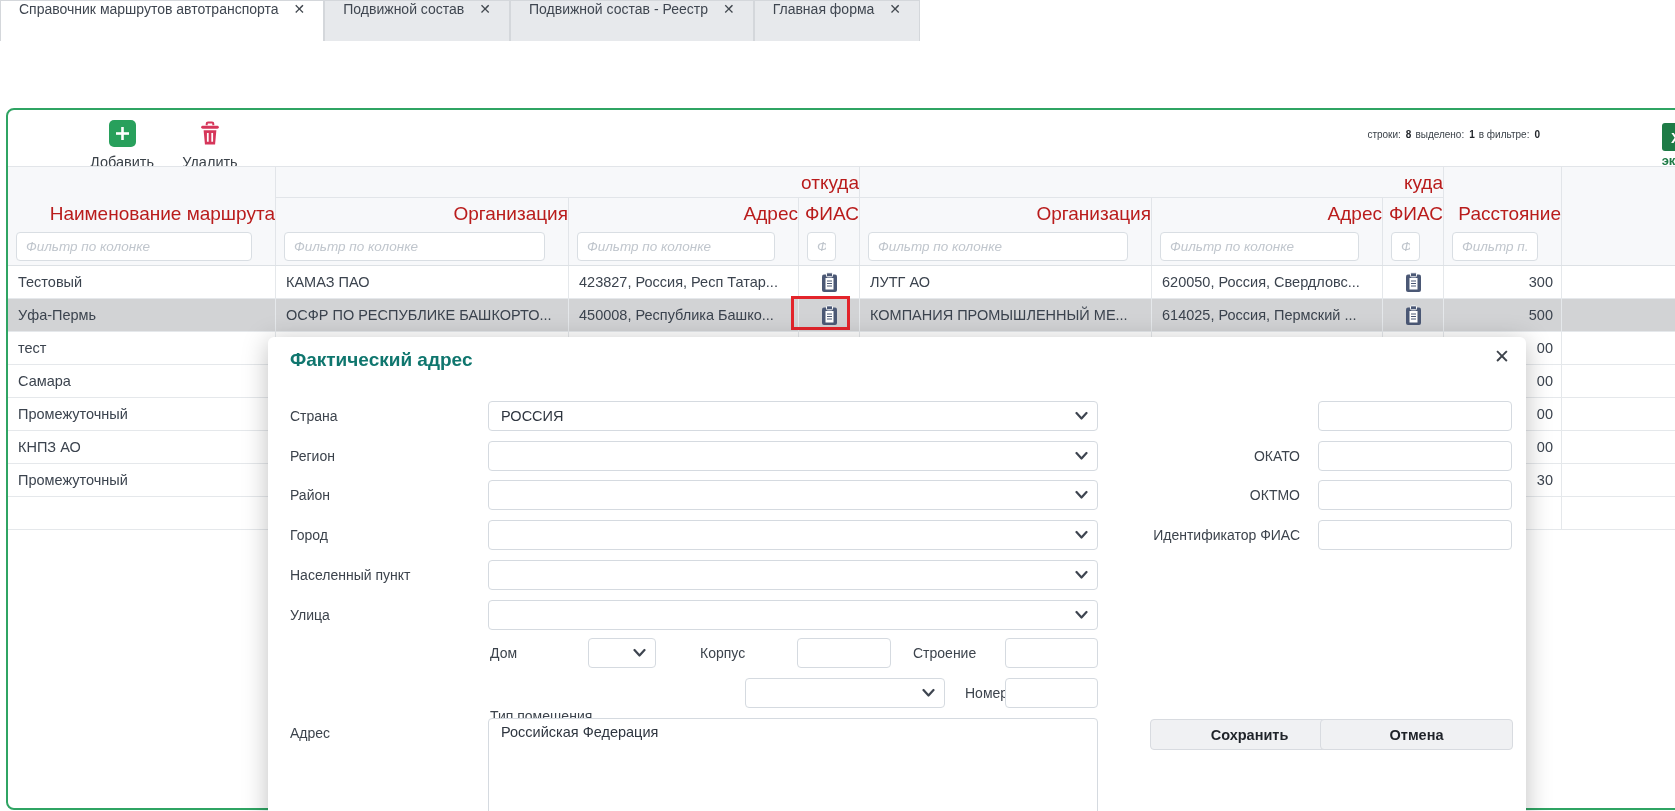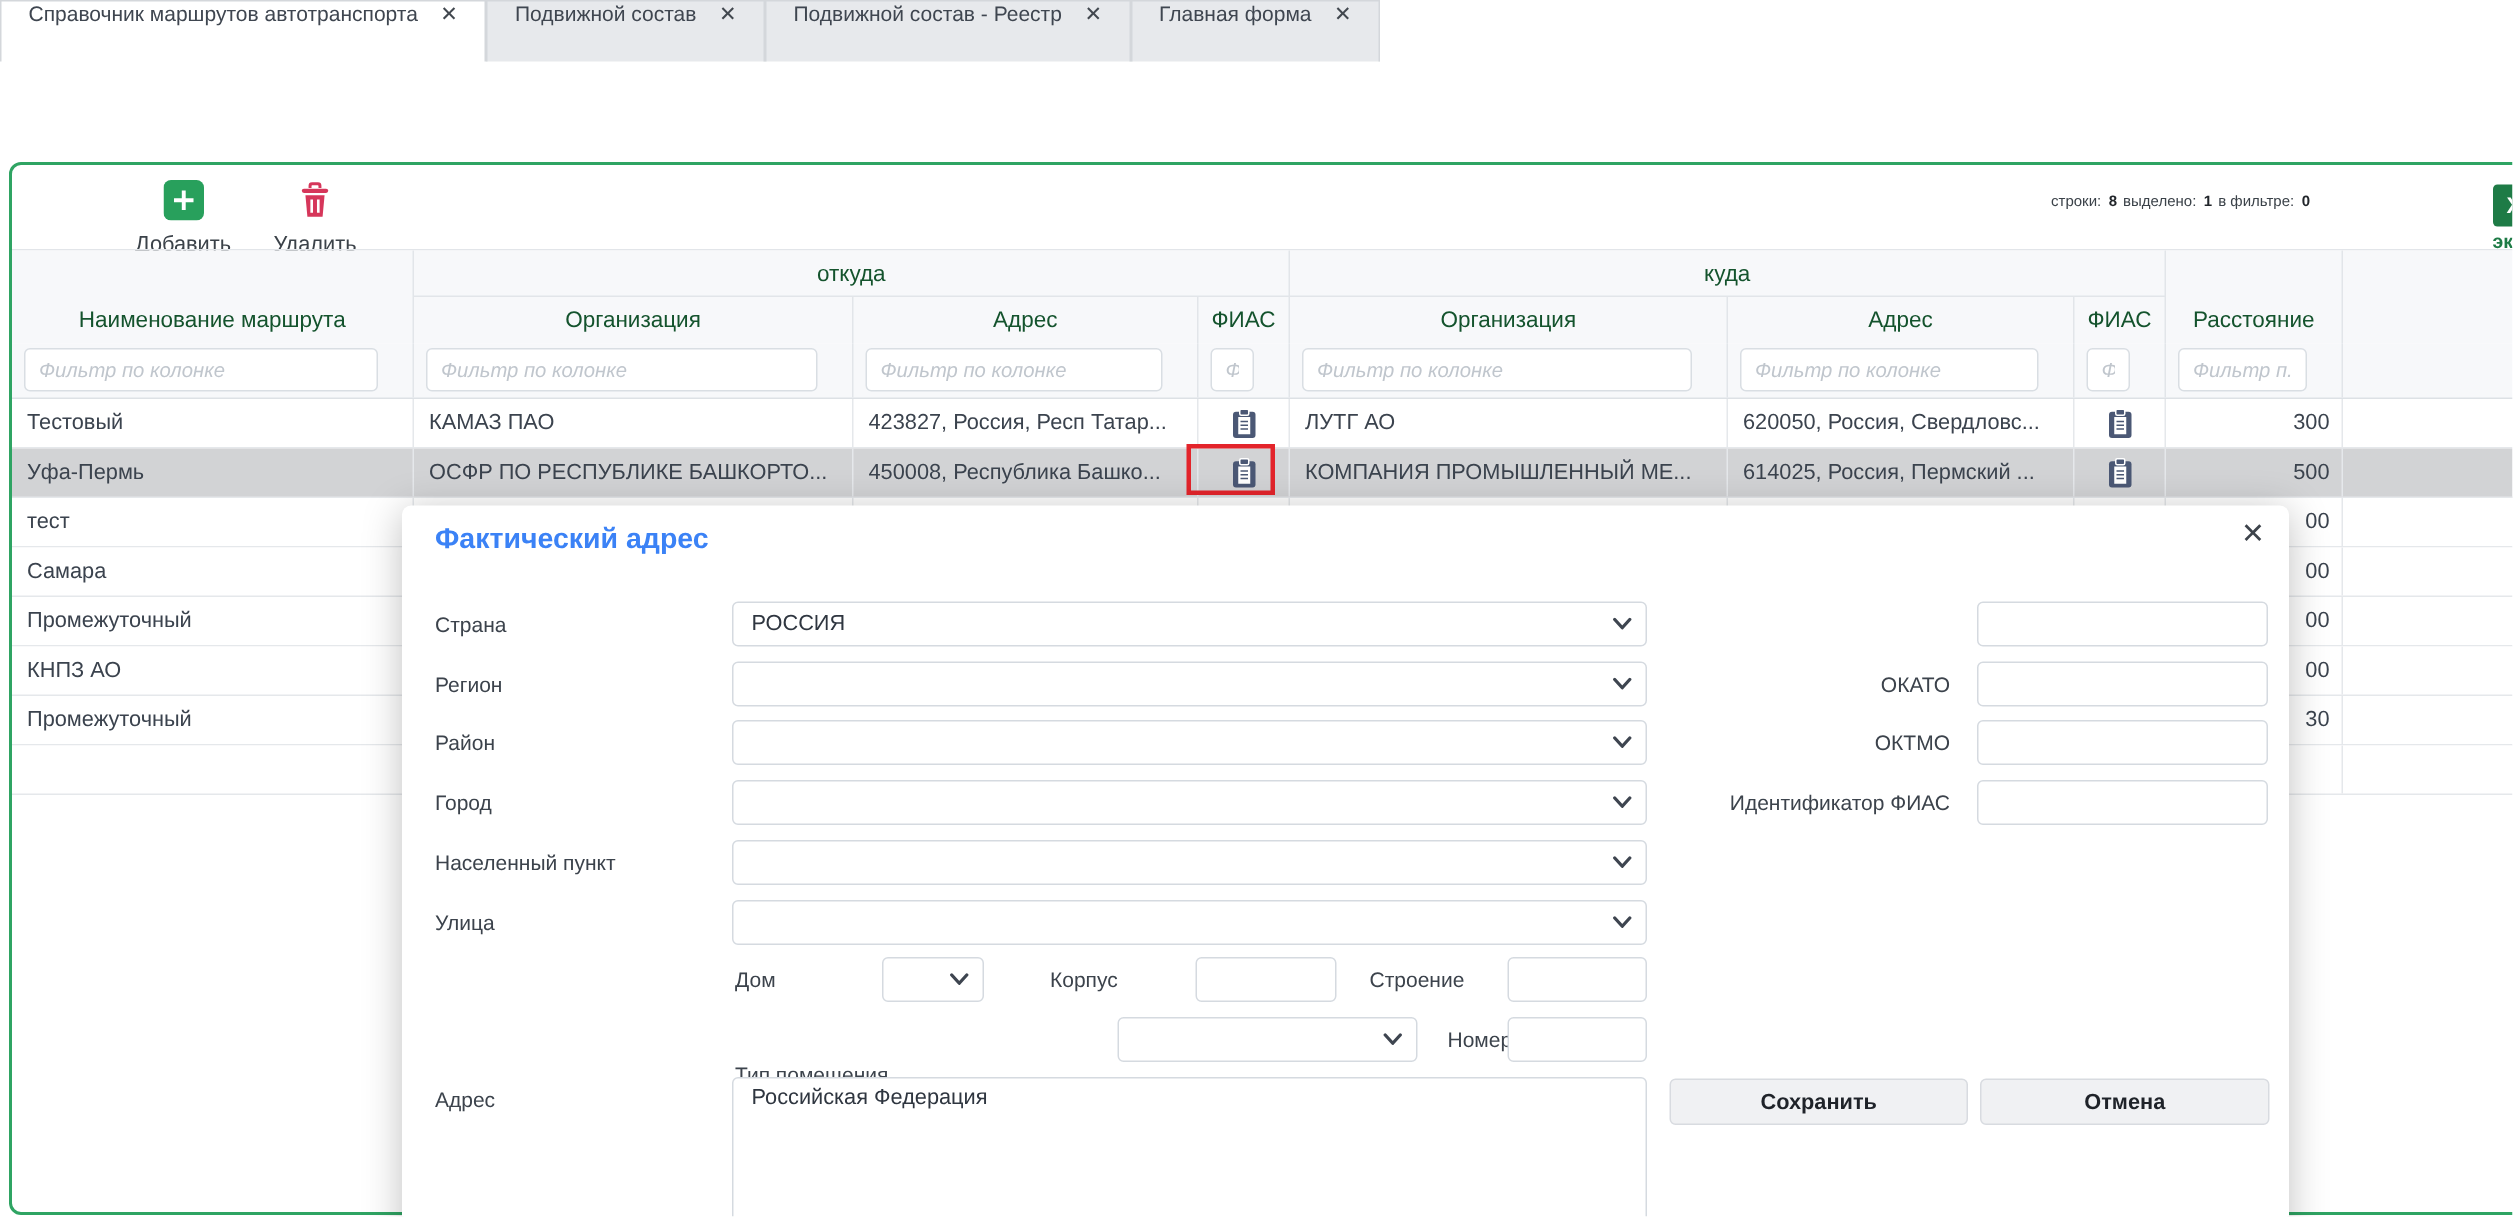--- a/index.html
+++ b/index.html
@@ -28,22 +28,22 @@
   .counts b { font-weight:700; color:#22262b; margin-left:5px; }
   .export-btn { position:absolute; left:1638px; top:13px; width:60px; display:flex; flex-direction:column; align-items:center; gap:2px; cursor:pointer; }
   .export-ico { width:28px; height:28px; background:#1e7b46; border-radius:3px; color:#fff; font-weight:700;
                 font-size:15px; display:flex; align-items:center; justify-content:center; }
   .export-lbl { font-size:13px; font-weight:700; color:#1e7b46; white-space:nowrap; }
 
   
   .table { position:absolute; left:0; top:56px; width:1786px; border-top:1px solid #e2e5e9; }
   .trow { display:flex; }
   .hbg { background:#f7f8fa; }
-  .hcell { border-right:1px solid #e2e5e9; height:31px; line-height:31px; text-align:center;
-           font-size:15px; color:#14532d; white-space:nowrap; overflow:hidden; }
+  .hcell { border-right:1px solid #e2e5e9; height:31px; line-height:31px; text-align:right;
+           font-size:19px; color:#b91c1c; white-space:nowrap; overflow:hidden; }
   .gline { border-bottom:1px solid #e2e5e9; }
   .fcell { border-right:1px solid #e2e5e9; height:36px; padding:3px 23px 0 8px; }
   .fcell input { width:100%; height:29px; border:1px solid #d9dee3; border-radius:4px; padding:0 9px;
                  font-size:13.5px; color:#3b434e; outline:none; background:#fff;
                  font-family:"Liberation Sans","DejaVu Sans",sans-serif; }
   .fcell input::placeholder { font-style:italic; color:#c0c6cd; }
   .frow { border-bottom:1px solid #dde1e5; }
   .drow { display:flex; border-bottom:1px solid #e5e8eb; background:#fff; height:33px; }
   .drow.selected { background:#d2d3d5; }
   .dcell { border-right:1px solid #e5e8eb; height:32px; line-height:32px; padding:0 10px;
@@ -55,21 +55,21 @@
   .gfrom{width:584px}.gto{width:584px}
   .csp{flex:1 1 auto; border-right:none;}
 
   
   .red-box { position:absolute; left:791px; top:296px; width:59px; height:34px;
              border:3px solid #e3242b; z-index:6; }
 
   
   .modal { position:absolute; left:268px; top:337px; width:1258px; height:500px; background:#fff;
            border-radius:6px; box-shadow:0 4px 26px rgba(0,0,0,0.25); z-index:10; }
-  .m-title { position:absolute; left:22px; top:12px; font-size:19px; font-weight:600; color:#3b82f6; }
+  .m-title { position:absolute; left:22px; top:12px; font-size:19px; font-weight:600; color:#0f766e; }
   .m-close { position:absolute; right:16px; top:8px; font-size:19px; font-weight:600; color:#3d434b; cursor:pointer; }
   .m-label { position:absolute; font-size:14px; color:#3c434c; line-height:30px; white-space:nowrap; }
   .m-label.r { text-align:right; width:240px; }
   .sel { position:absolute; height:30px; border:1px solid #d5dae0; border-radius:4px; background:#fff;
          font-size:14.5px; color:#2f3640; line-height:28px; padding:0 30px 0 12px; cursor:pointer;
          white-space:nowrap; overflow:hidden; }
   .sel svg { position:absolute; right:9px; top:50%; transform:translateY(-50%); }
   .tin { position:absolute; height:30px; border:1px solid #d5dae0; border-radius:4px; background:#fff;
          font-size:14.5px; color:#2f3640; padding:0 10px; outline:none;
          font-family:"Liberation Sans","DejaVu Sans",sans-serif; }
@@ -384,17 +384,17 @@
     <textarea class="m-textarea" style="">Российская Федерация</textarea>
 
     <input class="tin" style="left: 1050px; top: 64px; width: 194px;">
     <div class="m-label r" style="left:792px; top:104px;">ОКАТО</div>
     <input class="tin" style="left: 1050px; top: 104px; width: 194px;">
     <div class="m-label r" style="left:792px; top:143px;">ОКТМО</div>
     <input class="tin" style="left: 1050px; top: 143px; width: 194px;">
     <div class="m-label r" style="left:792px; top:183px;">Идентификатор ФИАС</div>
     <input class="tin" style="left: 1050px; top: 183px; width: 194px;">
 
-    <div class="m-btn" style="left:845px; width:199px;">Сохранить</div>
+    <div class="m-btn" style="left:882px; width:199px;">Сохранить</div>
     <div class="m-btn" style="left:1052px; width:193px;">Отмена</div>
   </div>
 
 </div>
 
 </body></html>

